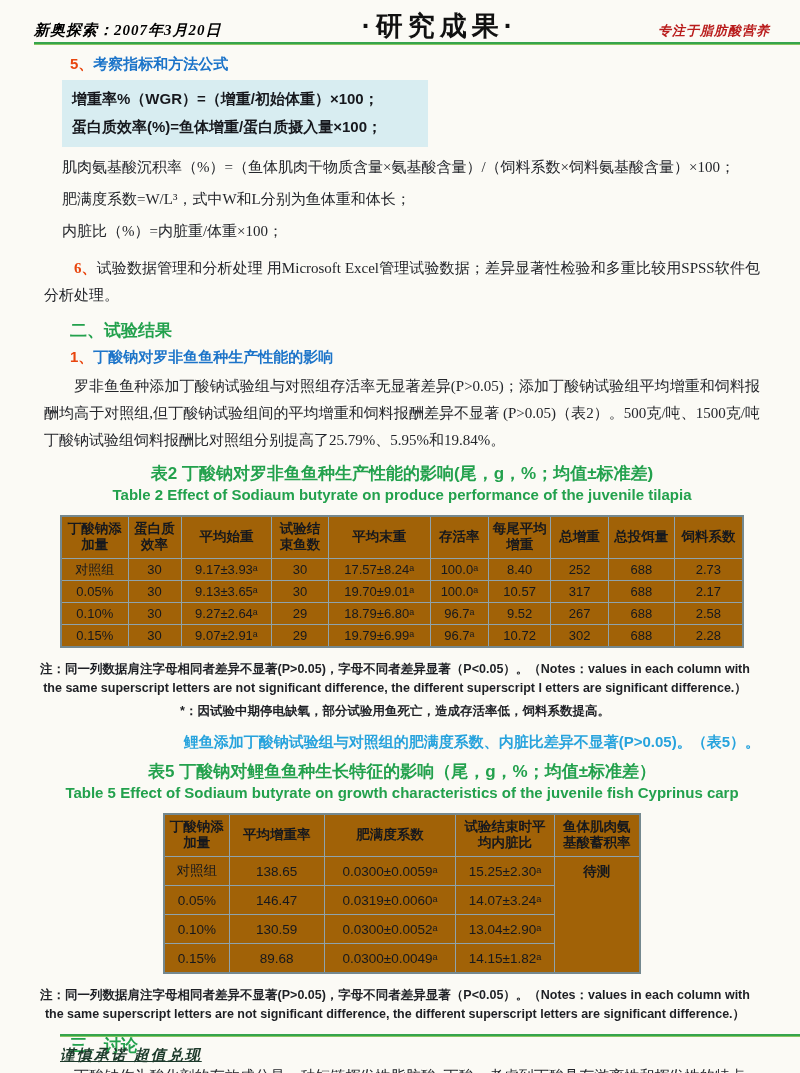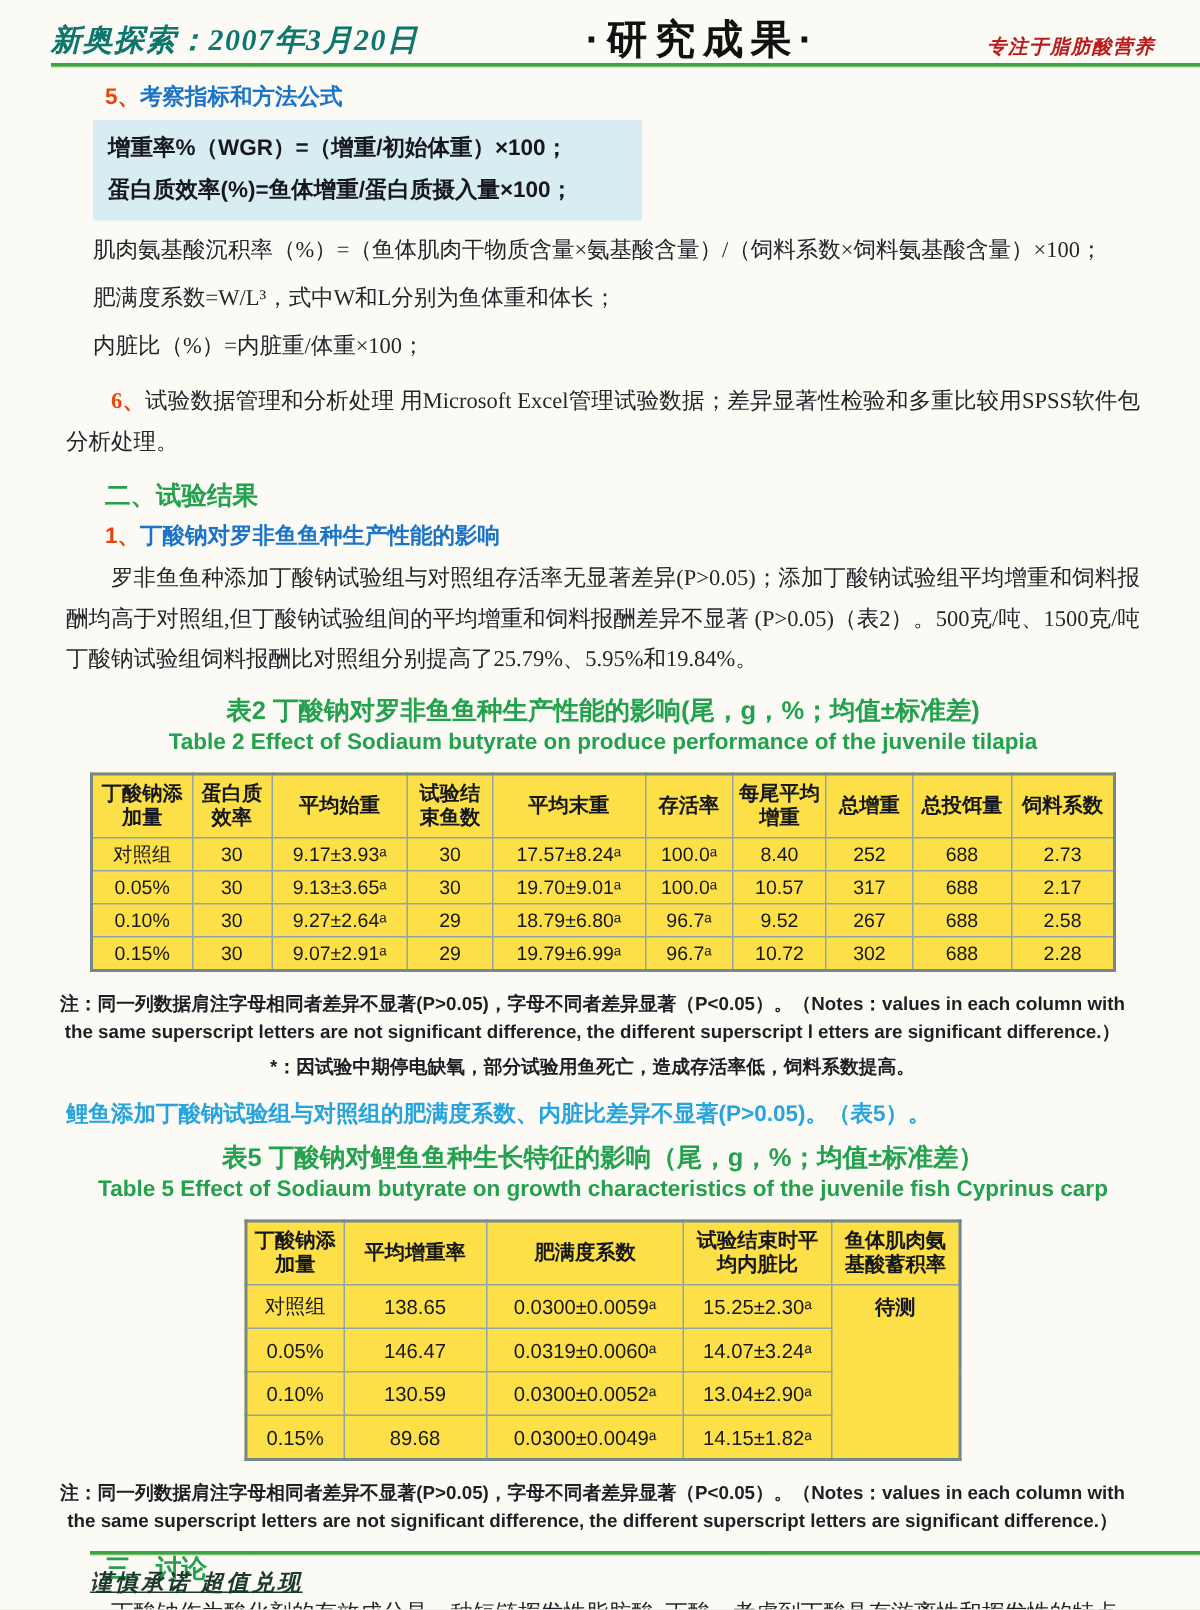--- a/index.html
+++ b/index.html
@@ -6,21 +6,21 @@
   .page{
     position:relative;width:800px;height:1073px;margin:0 auto;
     background:#fbfaf5;overflow:hidden;
     font-family:"Liberation Serif","DejaVu Serif",serif;
     color:#23252a;
   }
   
   .hdr{display:flex;align-items:flex-end;justify-content:space-between;
        padding:8px 30px 2px 34px;height:32px;}
   .hdr-script{font-family:"Liberation Serif",serif;font-style:italic;font-weight:bold;
-       font-size:20px;color:#0f766e;letter-spacing:1px;}
+       font-size:15px;color:#000000;letter-spacing:1px;}
   .hdr-script.dark{color:#b91c1c;font-size:13px;}
   .hdr-center{font-family:"Liberation Sans","DejaVu Sans",sans-serif;
        font-weight:bold;font-size:27px;color:#111;letter-spacing:5px;line-height:1;}
   .rule{height:3px;background:linear-gradient(to bottom,#35a44c 55%,#b9d86e 100%);
         margin:0 0 0 34px;}
   .rule.bottom{margin:0 0 0 60px;}
   
   main{padding:10px 40px 0 44px;}
   .s5-title{font-family:"Liberation Sans",sans-serif;font-weight:bold;font-size:15px;margin:0 0 6px 26px;}
   .red{color:#e8450e;}
@@ -37,38 +37,38 @@
   
   .green-h{font-family:"Liberation Sans",sans-serif;font-size:17px;color:#23a14d;
            font-weight:bold;margin:10px 0 6px 26px;}
   .sub-h{font-family:"Liberation Sans",sans-serif;font-size:15px;font-weight:bold;
          margin:2px 0 4px 26px;}
   
   .tbl-title{font-family:"Liberation Sans",sans-serif;font-weight:bold;color:#23a14d;
              text-align:center;}
   .tbl-title.cn{font-size:17px;margin-top:8px;}
   .tbl-title.en{font-size:15px;margin:1px 0 6px 0;}
-  table{border-collapse:collapse;background:#fde047;
+  table{border-collapse:collapse;background:#a16207;
         font-family:"Liberation Sans","DejaVu Sans",sans-serif;
         color:#16181d;margin:12px auto;}
   .t2{width:684px;font-size:13px;}
   .t5{width:478px;font-size:13.5px;}
   th,td{border:1px solid #8fa3ab;text-align:center;vertical-align:middle;padding:1px 2px;}
   table{border:2px solid #74888f;}
   th{font-weight:bold;font-size:13.5px;line-height:1.25;padding:4px 2px;}
   .t2 td{height:19px;}
   .t5 td{height:26px;}
   .t5 td.pending{vertical-align:top;padding-top:6px;font-weight:bold;}
   
   .note{font-family:"Liberation Sans",sans-serif;font-weight:bold;font-size:12.5px;
         line-height:1.5;margin:4px 0 0 -14px;color:#1d1f24;text-align:center;}
   .note.first{margin-top:7px;}
   
   .carp{font-family:"Liberation Sans",sans-serif;font-weight:bold;font-size:15px;
-        color:#27a3dd;text-align:left;margin:12px 0 2px 0;}
+        color:#27a3dd;text-align:right;margin:12px 0 2px 0;}
   
   .footer-slogan{position:absolute;left:60px;bottom:8px;
         font-family:"Liberation Serif",serif;font-style:italic;font-weight:bold;
         font-size:15px;color:#1d3a2b;letter-spacing:2px;text-decoration:underline;}
   .bottom-rule-wrap{position:absolute;left:0;right:0;bottom:36px;}
 </style>
 </head>
 <body>
 
 <div class="page">

